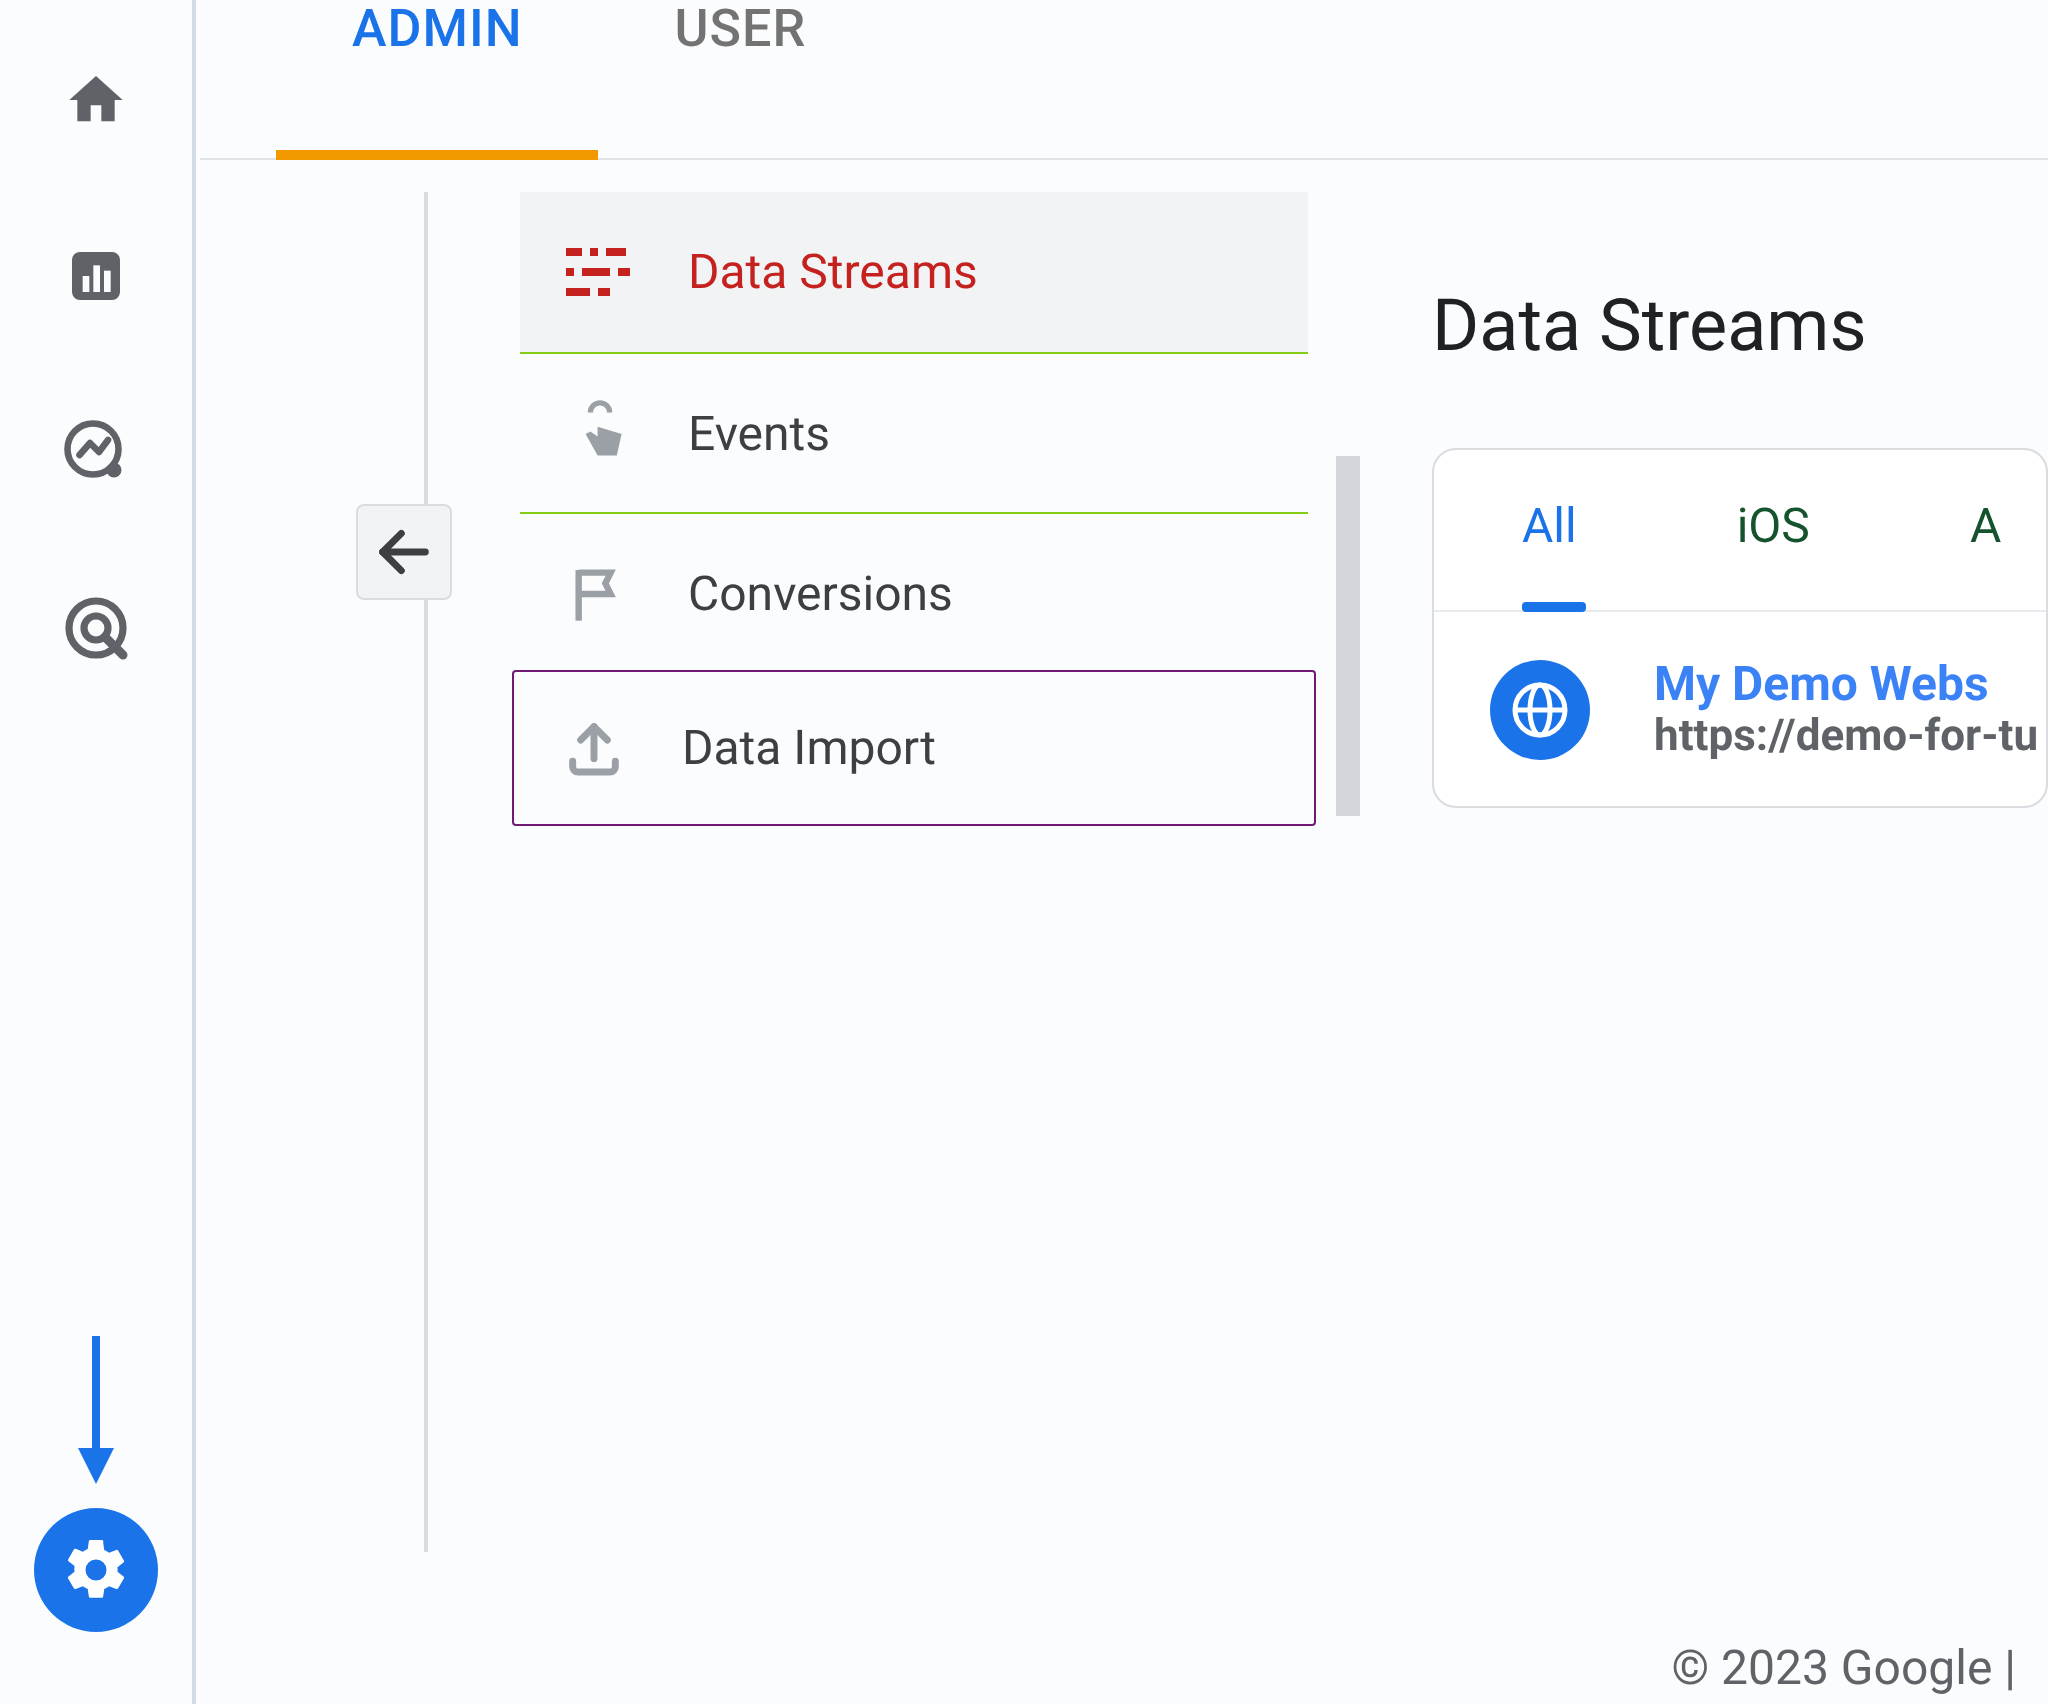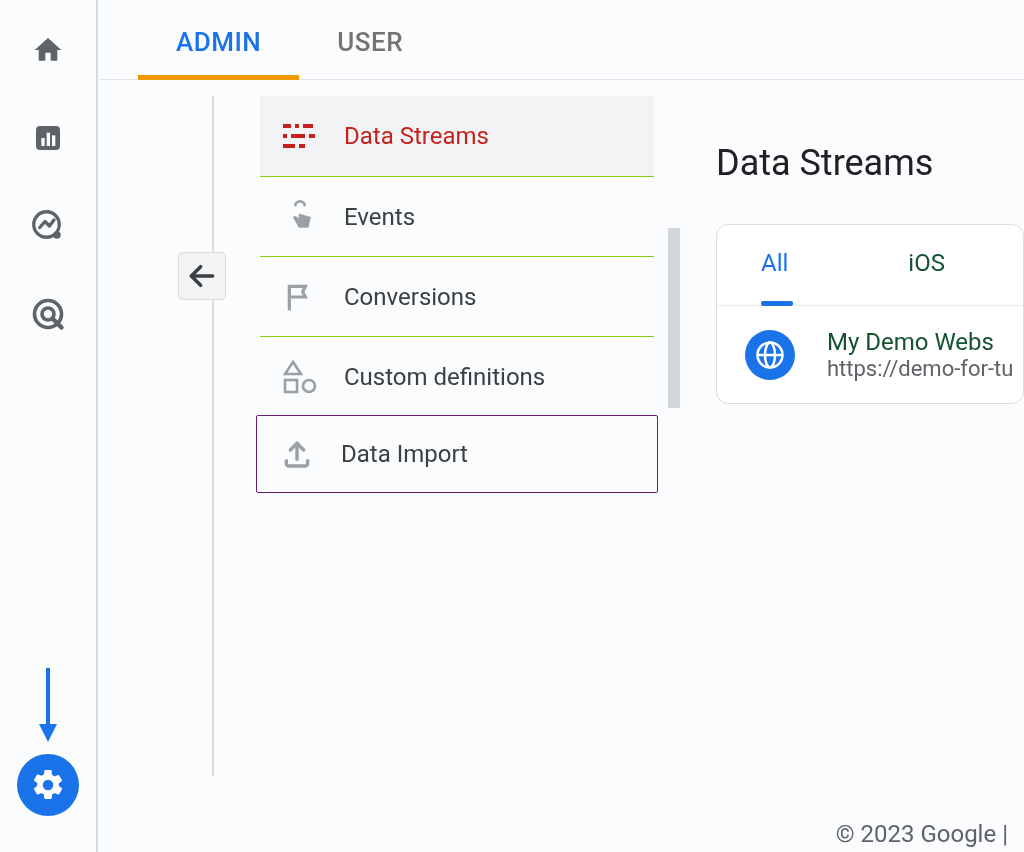--- a/index.html
+++ b/index.html
@@ -51,21 +51,20 @@
   
   .topbar {
     position: absolute;
     left: 100px;
     top: 0;
     right: 0;
     height: 80px;
     background: #fafcfe;
     border-bottom: 1px solid #e0e4e8;
     display: flex;
-    align-items: flex-end;
     padding-left: 38px;
   }
   .tab {
     padding: 0 38px 22px 38px;
     font-size: 26px;
     font-weight: 500;
     color: #737373;
     letter-spacing: 0.5px;
     position: relative;
     cursor: pointer;
@@ -175,21 +174,21 @@
   }
   .card {
     border: 1.5px solid #dadce0;
     border-radius: 12px;
     background: #fff;
     overflow: hidden;
   }
   .card-tabs {
     display: flex;
     padding: 24px 44px 8px 44px;
-    gap: 120px;
+    gap: 80px;
     border-bottom: 1px solid #e8eaed;
     position: relative;
   }
   .ctab {
     font-size: 24px;
     color: #14532d;
     padding-bottom: 20px;
     cursor: pointer;
     position: relative;
   }
@@ -212,22 +211,22 @@
     width: 50px;
     height: 50px;
     border-radius: 50%;
     background: #1a73e8;
     display: flex;
     align-items: center;
     justify-content: center;
     margin-right: 32px;
     flex-shrink: 0;
   }
-  .stream-name { font-size: 24px; color: #14532d; font-weight: 400; white-space: nowrap; }
-  .stream-url { font-size: 22px; color: #5f6368; white-space: nowrap; }
+  .stream-name { font-size: 24px; color: #3b82f6; font-weight: 700; white-space: nowrap; }
+  .stream-url { font-size: 22px; color: #5f6368; white-space: nowrap; font-weight: bold; }
   
   .footer {
     position: absolute;
     left: 716px;
     bottom: 4px;
     right: 0;
     font-size: 24px;
     color: #5f6368;
     text-align: right;
     padding-right: 16px;
@@ -319,30 +318,20 @@
     <span>Events</span>
   </div>
   <div class="menu-item">
     <span class="menu-icon">
       <svg width="32" height="32" viewBox="0 0 24 24" fill="none" stroke="#9aa0a6" stroke-width="2.4">
           <line x1="4" y1="3" x2="4" y2="22"></line>
           <path d="M4 4h12l-2 4 2 4H4"></path>
         </svg>
     </span>
     <span>Conversions</span>
-  </div>
-  <div class="menu-item">
-    <span class="menu-icon">
-      <svg width="34" height="34" viewBox="0 0 34 34" fill="none" stroke="#9aa0a6" stroke-width="2.6">
-          <polygon points="10,2 18,14 2,14"></polygon>
-          <rect x="2" y="20" width="12" height="12"></rect>
-          <circle cx="26" cy="26" r="6"></circle>
-        </svg>
-    </span>
-    <span>Custom definitions</span>
   </div>
   <div class="menu-item highlighted">
     <span class="menu-icon">
       <svg width="32" height="32" viewBox="0 0 24 24" fill="none" stroke="#9aa0a6" stroke-width="2.6" stroke-linecap="round" stroke-linejoin="round">
           <path d="M4 17v2a2 2 0 002 2h12a2 2 0 002-2v-2"></path>
           <polyline points="7 9 12 4 17 9"></polyline>
           <line x1="12" y1="4" x2="12" y2="16"></line>
         </svg>
     </span>
     <span>Data Import</span>

